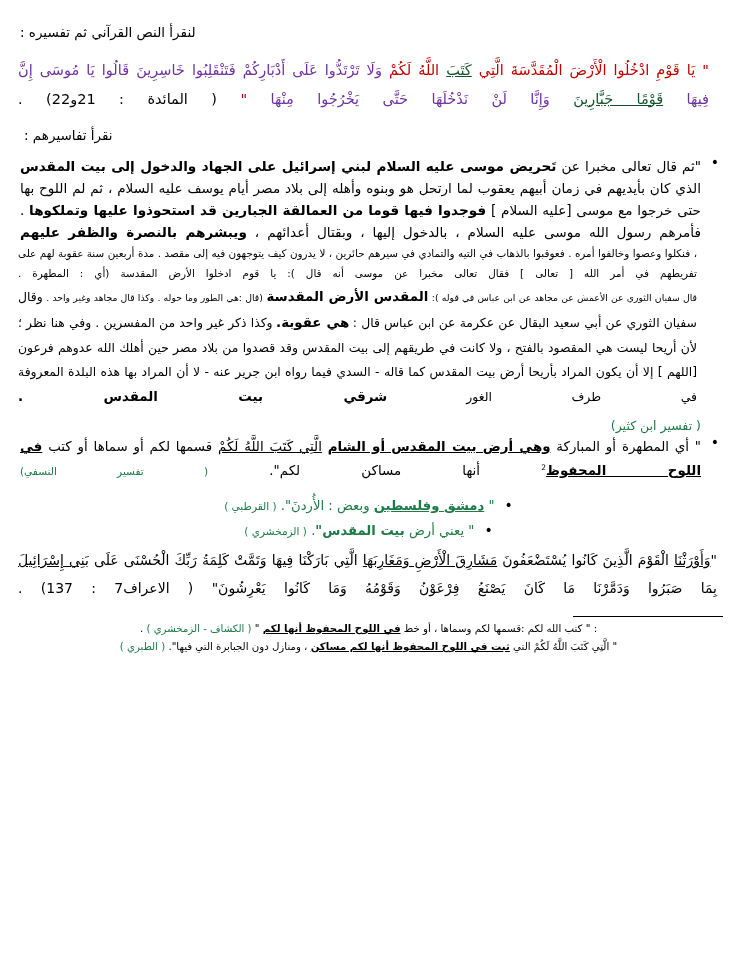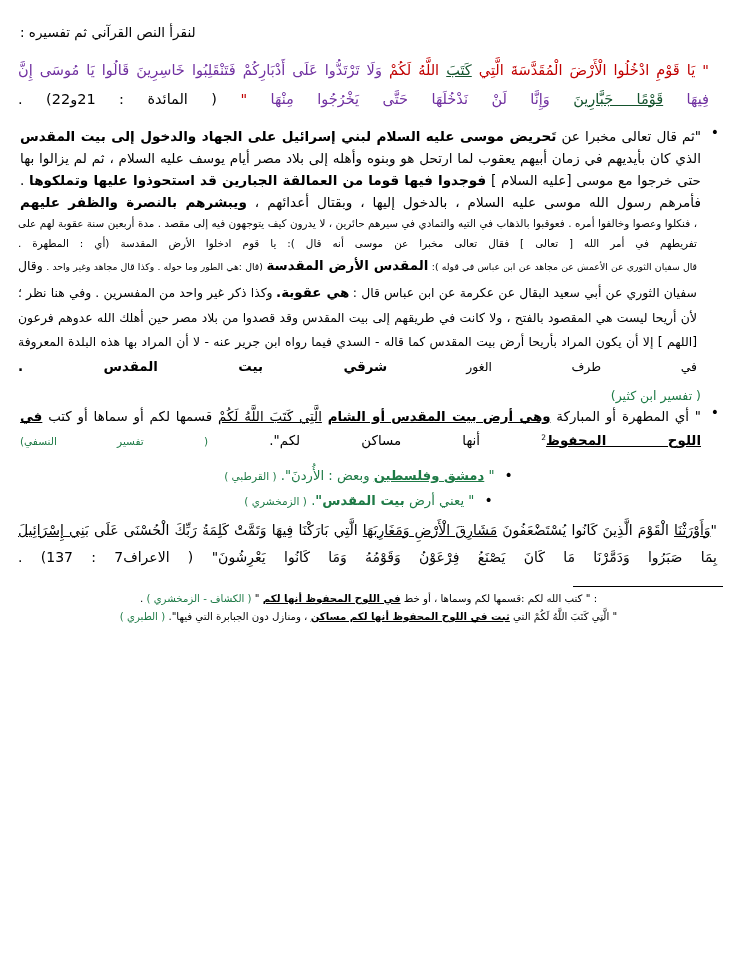--- a/index.html
+++ b/index.html
@@ -203,27 +203,30 @@
     <span class="q-red">يَا قَوْمِ ادْخُلُوا الْأَرْضَ الْمُقَدَّسَةَ الَّتِي</span>
     <span class="q-blue">كَتَبَ</span>
     <span class="q-red">اللَّهُ لَكُمْ</span>
     <span class="q-pur">وَلَا تَرْتَدُّوا عَلَى أَدْبَارِكُمْ فَتَنْقَلِبُوا خَاسِرِينَ قَالُوا يَا مُوسَى إِنَّ فِيهَا</span>
     <span class="q-blue">قَوْمًا جَبَّارِينَ</span>
     <span class="q-pur">وَإِنَّا لَنْ نَدْخُلَهَا حَتَّى يَخْرُجُوا مِنْهَا</span>
     <span class="q-red">"</span>
     <span class="ref">( المائدة : 21و22) .</span>
   </div>
 
+  <div class="subintro">
+    <span>نقرأ تفاسيرهم :</span>
+  </div>
 
   <ul class="bl">
     <li>
       <div class="tafsir-main">
         <span>"ثم قال تعالى مخبرا عن</span>
         <span class="b">تَحريض موسى عليه السلام لبني إسرائيل على الجهاد والدخول إلى بيت المقدس</span>
-        <span>الذي كان بأيديهم في زمان أبيهم يعقوب لما ارتحل هو وبنوه وأهله إلى بلاد مصر أيام يوسف عليه السلام ، ثم لم يزالوا بها حتى خرجوا مع موسى [عليه السلام ]</span>
+        <span>الذي كان بأيديهم في زمان أبيهم يعقوب لما ارتحل هو وبنوه وأهله إلى بلاد مصر أيام يوسف عليه السلام ، ثم لم اللوح بها حتى خرجوا مع موسى [عليه السلام ]</span>
         <span class="b">فوجدوا فيها قوما من العمالقة الجبارين قد استحوذوا عليها وتملكوها</span>
         <span>. فأمرهم رسول الله موسى عليه السلام ، بالدخول إليها ، وبقتال أعدائهم ،</span>
         <span class="b">ويبشرهم بالنصرة والظفر عليهم</span>
       </div>
 
       <div class="tafsir-small">
         <span>، فنكلوا وعصوا وخالفوا أمره . فعوقبوا بالذهاب في التيه والتمادي في سيرهم حائرين ، لا يدرون كيف يتوجهون فيه إلى مقصد . مدة أربعين سنة عقوبة لهم على تفريطهم في أمر الله [ تعالى ] فقال تعالى مخبرا عن موسى أنه قال ): يا قوم ادخلوا الأرض المقدسة (أي : المطهرة .</span>
       </div>
 
       <div class="tafsir-small">

